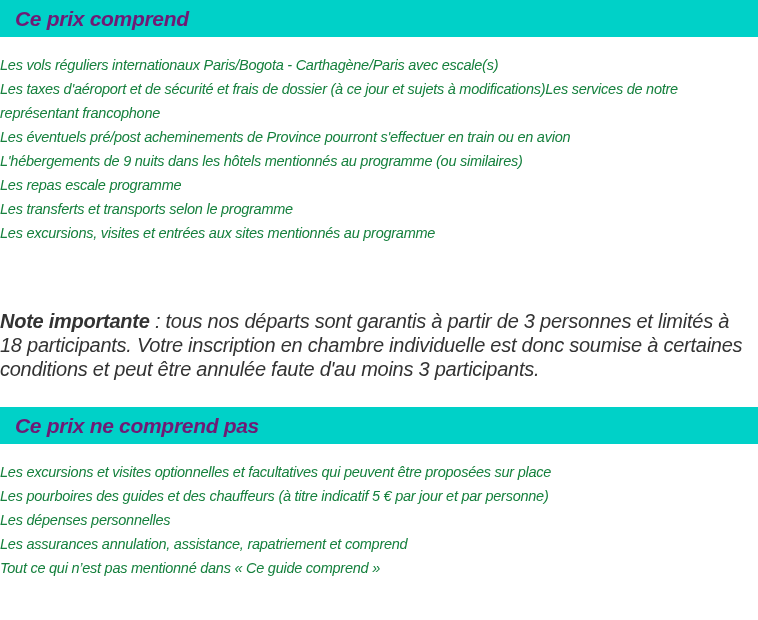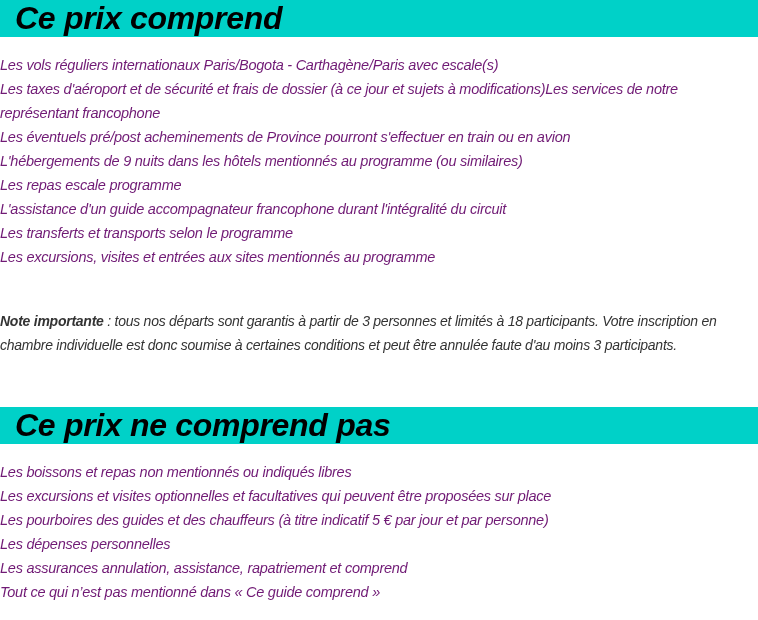--- a/index.html
+++ b/index.html
@@ -19,53 +19,53 @@
       position: absolute;
       left: 0;
       width: 758px;
       height: 37px;
       background: #00d1c8;
       box-sizing: border-box;
       padding-left: 15px;
     }
     .banner h2 {
       margin: 0;
-      font-size: 32px;
+      font-size: 21px;
       line-height: 37px;
       font-style: italic;
       font-weight: bold;
-      color: #000000;
+      color: #701a75;
       letter-spacing: -0.3px;
     }
     #banner1 { top: 0; }
     #banner2 { top: 407px; }
     .list {
       position: absolute;
       left: 0;
       width: 740px;
       margin: 0;
       padding: 0;
       list-style: none;
     }
     .list li {
       font-size: 14.5px;
       line-height: 24px;
       font-style: italic;
-      color: #701a75;
+      color: #15803d;
       letter-spacing: -0.25px;
     }
     #list1 { top: 53px; }
     #list2 { top: 460px; }
     .note {
       position: absolute;
       left: 0;
       top: 309px;
       width: 750px;
       margin: 0;
-      font-size: 14px;
+      font-size: 20px;
       line-height: 24px;
       font-style: italic;
       color: #333333;
       letter-spacing: -0.25px;
     }
     .note strong {
       font-weight: bold;
     }
   </style>
 </head>
@@ -74,31 +74,29 @@
 <div class="banner" id="banner1">
   <h2>Ce prix comprend</h2>
 </div>
 
 <ul class="list" id="list1">
   <li>Les vols réguliers internationaux Paris/Bogota - Carthagène/Paris avec escale(s)</li>
   <li>Les taxes d'aéroport et de sécurité et frais de dossier (à ce jour et sujets à modifications)Les services de notre représentant francophone</li>
   <li>Les éventuels pré/post acheminements de Province pourront s'effectuer en train ou en avion</li>
   <li>L'hébergements de 9 nuits dans les hôtels mentionnés au programme (ou similaires)</li>
   <li>Les repas escale programme</li>
-  <li>L'assistance d'un guide accompagnateur francophone durant l'intégralité du circuit</li>
   <li>Les transferts et transports selon le programme</li>
   <li>Les excursions, visites et entrées aux sites mentionnés au programme</li>
 </ul>
 
 <p class="note"><strong>Note importante</strong><span> : tous nos départs sont garantis à partir de 3 personnes et limités à 18 participants. Votre inscription en chambre individuelle est donc soumise à certaines conditions et peut être annulée faute d'au moins 3 participants.</span></p>
 
 <div class="banner" id="banner2">
   <h2>Ce prix ne comprend pas</h2>
 </div>
 
 <ul class="list" id="list2">
-  <li>Les boissons et repas non mentionnés ou indiqués libres</li>
   <li>Les excursions et visites optionnelles et facultatives qui peuvent être proposées sur place</li>
   <li>Les pourboires des guides et des chauffeurs (à titre indicatif 5 € par jour et par personne)</li>
   <li>Les dépenses personnelles</li>
   <li>Les assurances annulation, assistance, rapatriement et comprend</li>
   <li>Tout ce qui n’est pas mentionné dans « Ce guide comprend »</li>
 </ul>
 
 </body></html>

